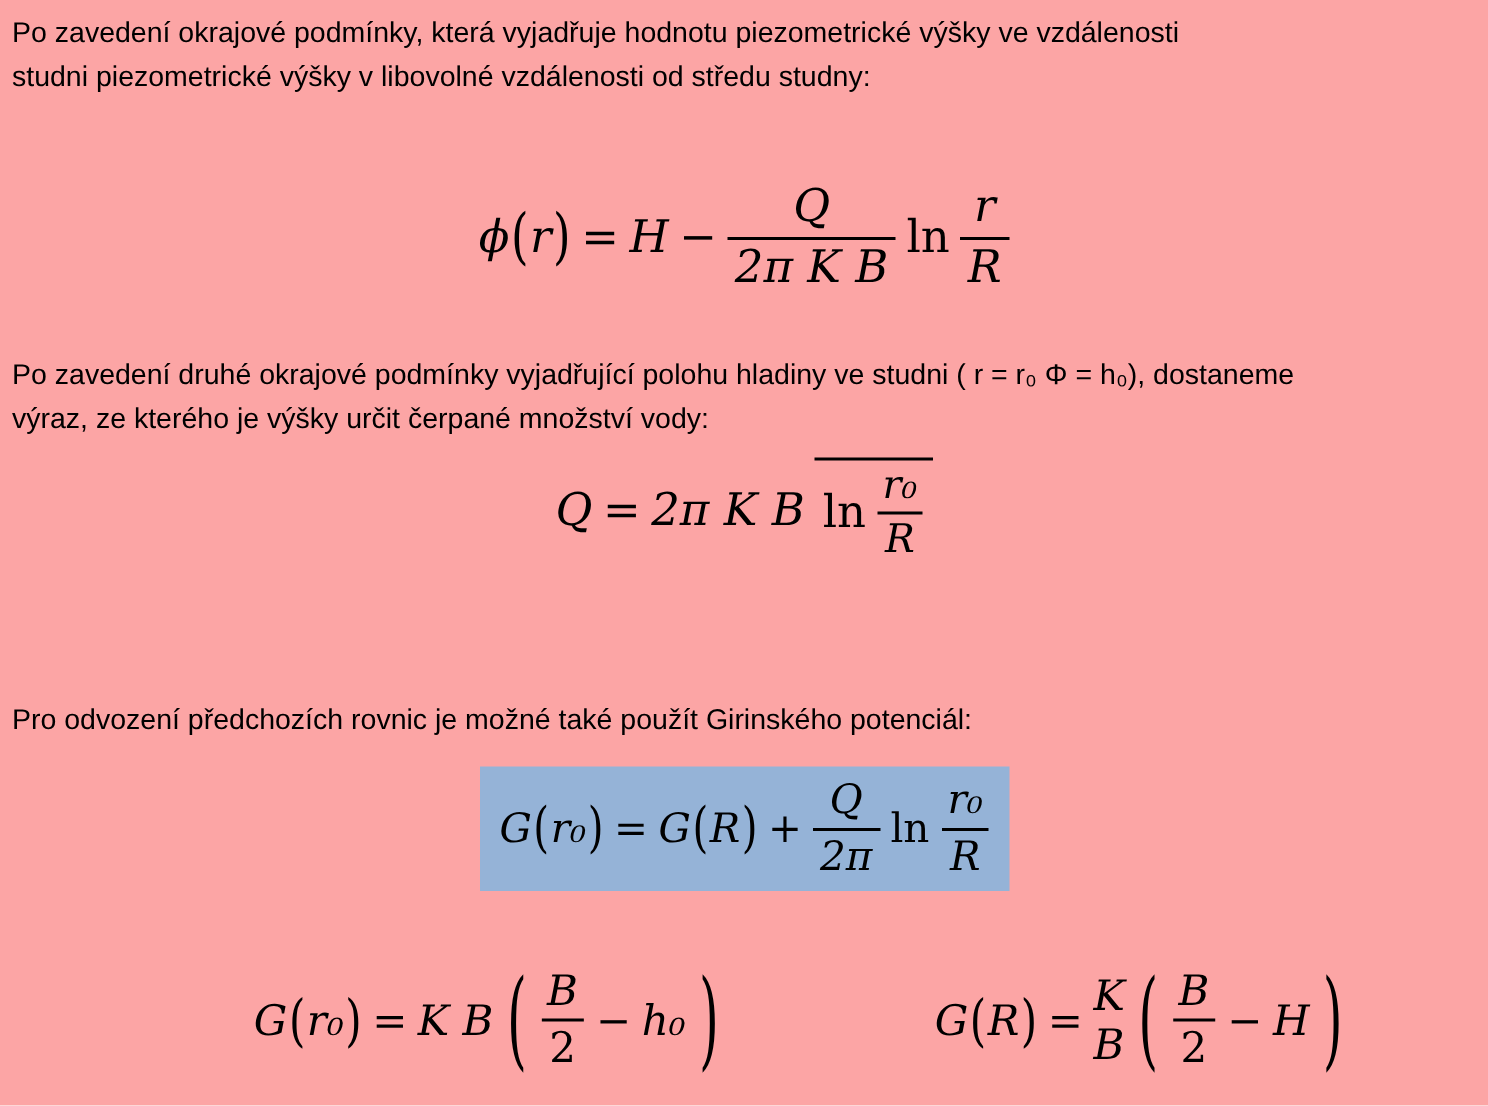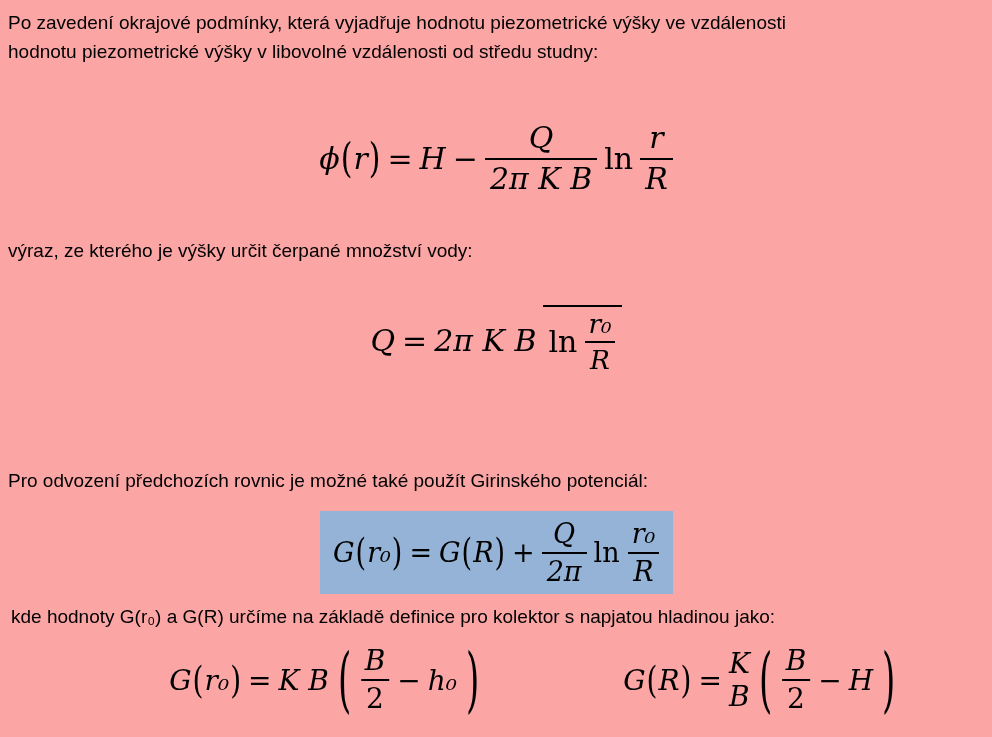--- a/index.html
+++ b/index.html
@@ -28,21 +28,21 @@
               transform:scaleY(1.9) scaleX(0.9); transform-origin:50% 52%; padding:0 1px; }
   .hlbox { display:inline-flex; align-items:center; padding:7px 13px; min-height:69px; }
 </style>
 </head>
 <body>
 
 <div class="page">
 
   <div class="para" style="top:8px;">
     <div class="line">Po zavedení okrajové podmínky, která vyjadřuje hodnotu piezometrické výšky ve vzdálenosti</div>
-    <div class="line">hodnotu piezometrické výšky v libovolné vzdálenosti od středu studny:</div>
+    <div class="line">studni piezometrické výšky v libovolné vzdálenosti od středu studny:</div>
   </div>
 
   <div class="formula fcenter" style="top:121px;">
     <span class="mrow math" style="font-size:30px;">
       <span class="mrow tight">
         <span>ϕ</span>
         <span class="paren">(</span>
         <span>r</span>
         <span class="paren">)</span>
       </span>
@@ -55,20 +55,21 @@
       </span>
       <span class="up">ln</span>
       <span class="frac">
         <span class="num">r</span>
         <span class="den">R</span>
       </span>
     </span>
   </div>
 
   <div class="para" style="top:236px;">
+    <div class="line">Po zavedení druhé okrajové podmínky vyjadřující polohu hladiny ve studni ( r = r₀ Φ = h₀), dostaneme</div>
     <div class="line">výraz, ze kterého je výšky určit čerpané množství vody:</div>
   </div>
 
   <div class="formula fcenter" style="top:305px;">
     <span class="mrow math" style="font-size:30px;">
       <span>Q</span>
       <span class="up">=</span>
       <span>2π K B</span>
       <span class="frac">
         <span class="den">
@@ -111,23 +112,20 @@
         </span>
         <span class="up">ln</span>
         <span class="frac">
           <span class="num">r₀</span>
           <span class="den">R</span>
         </span>
       </span>
     </span>
   </div>
 
-  <div class="para" style="top:602px; left:11px;">
-    <div class="line">kde hodnoty G(r₀) a G(R) určíme na základě definice pro kolektor s napjatou hladinou jako:</div>
-  </div>
 
   <div class="formula" style="top:645px; left:325px; transform:translateX(-50%);">
     <span class="mrow math" style="font-size:28px;">
       <span class="mrow tight">
         <span>G</span>
         <span class="paren">(</span>
         <span>r₀</span>
         <span class="paren">)</span>
       </span>
       <span class="up">=</span>

